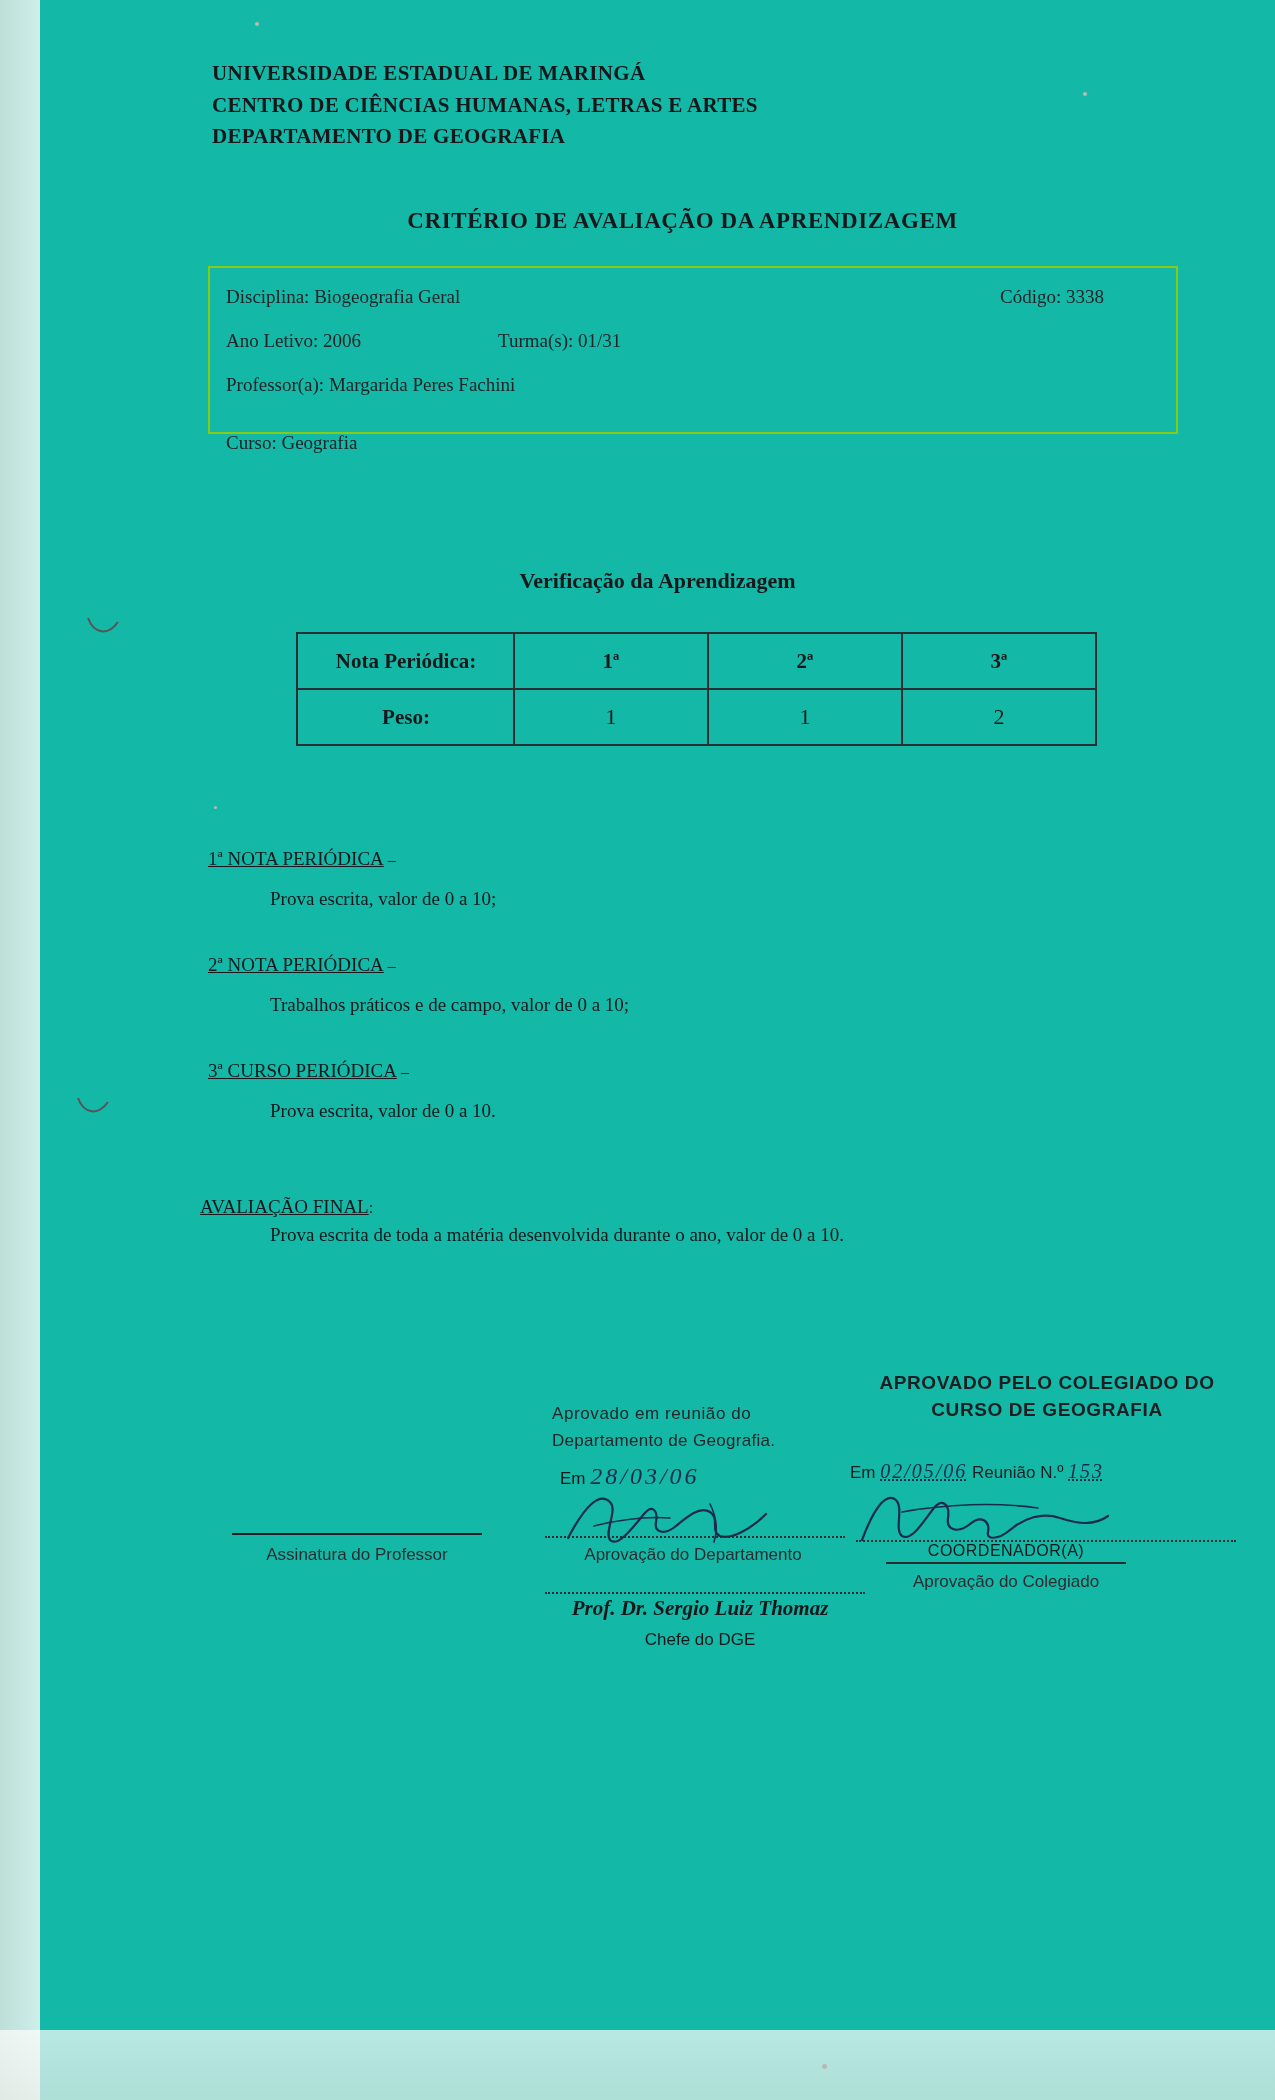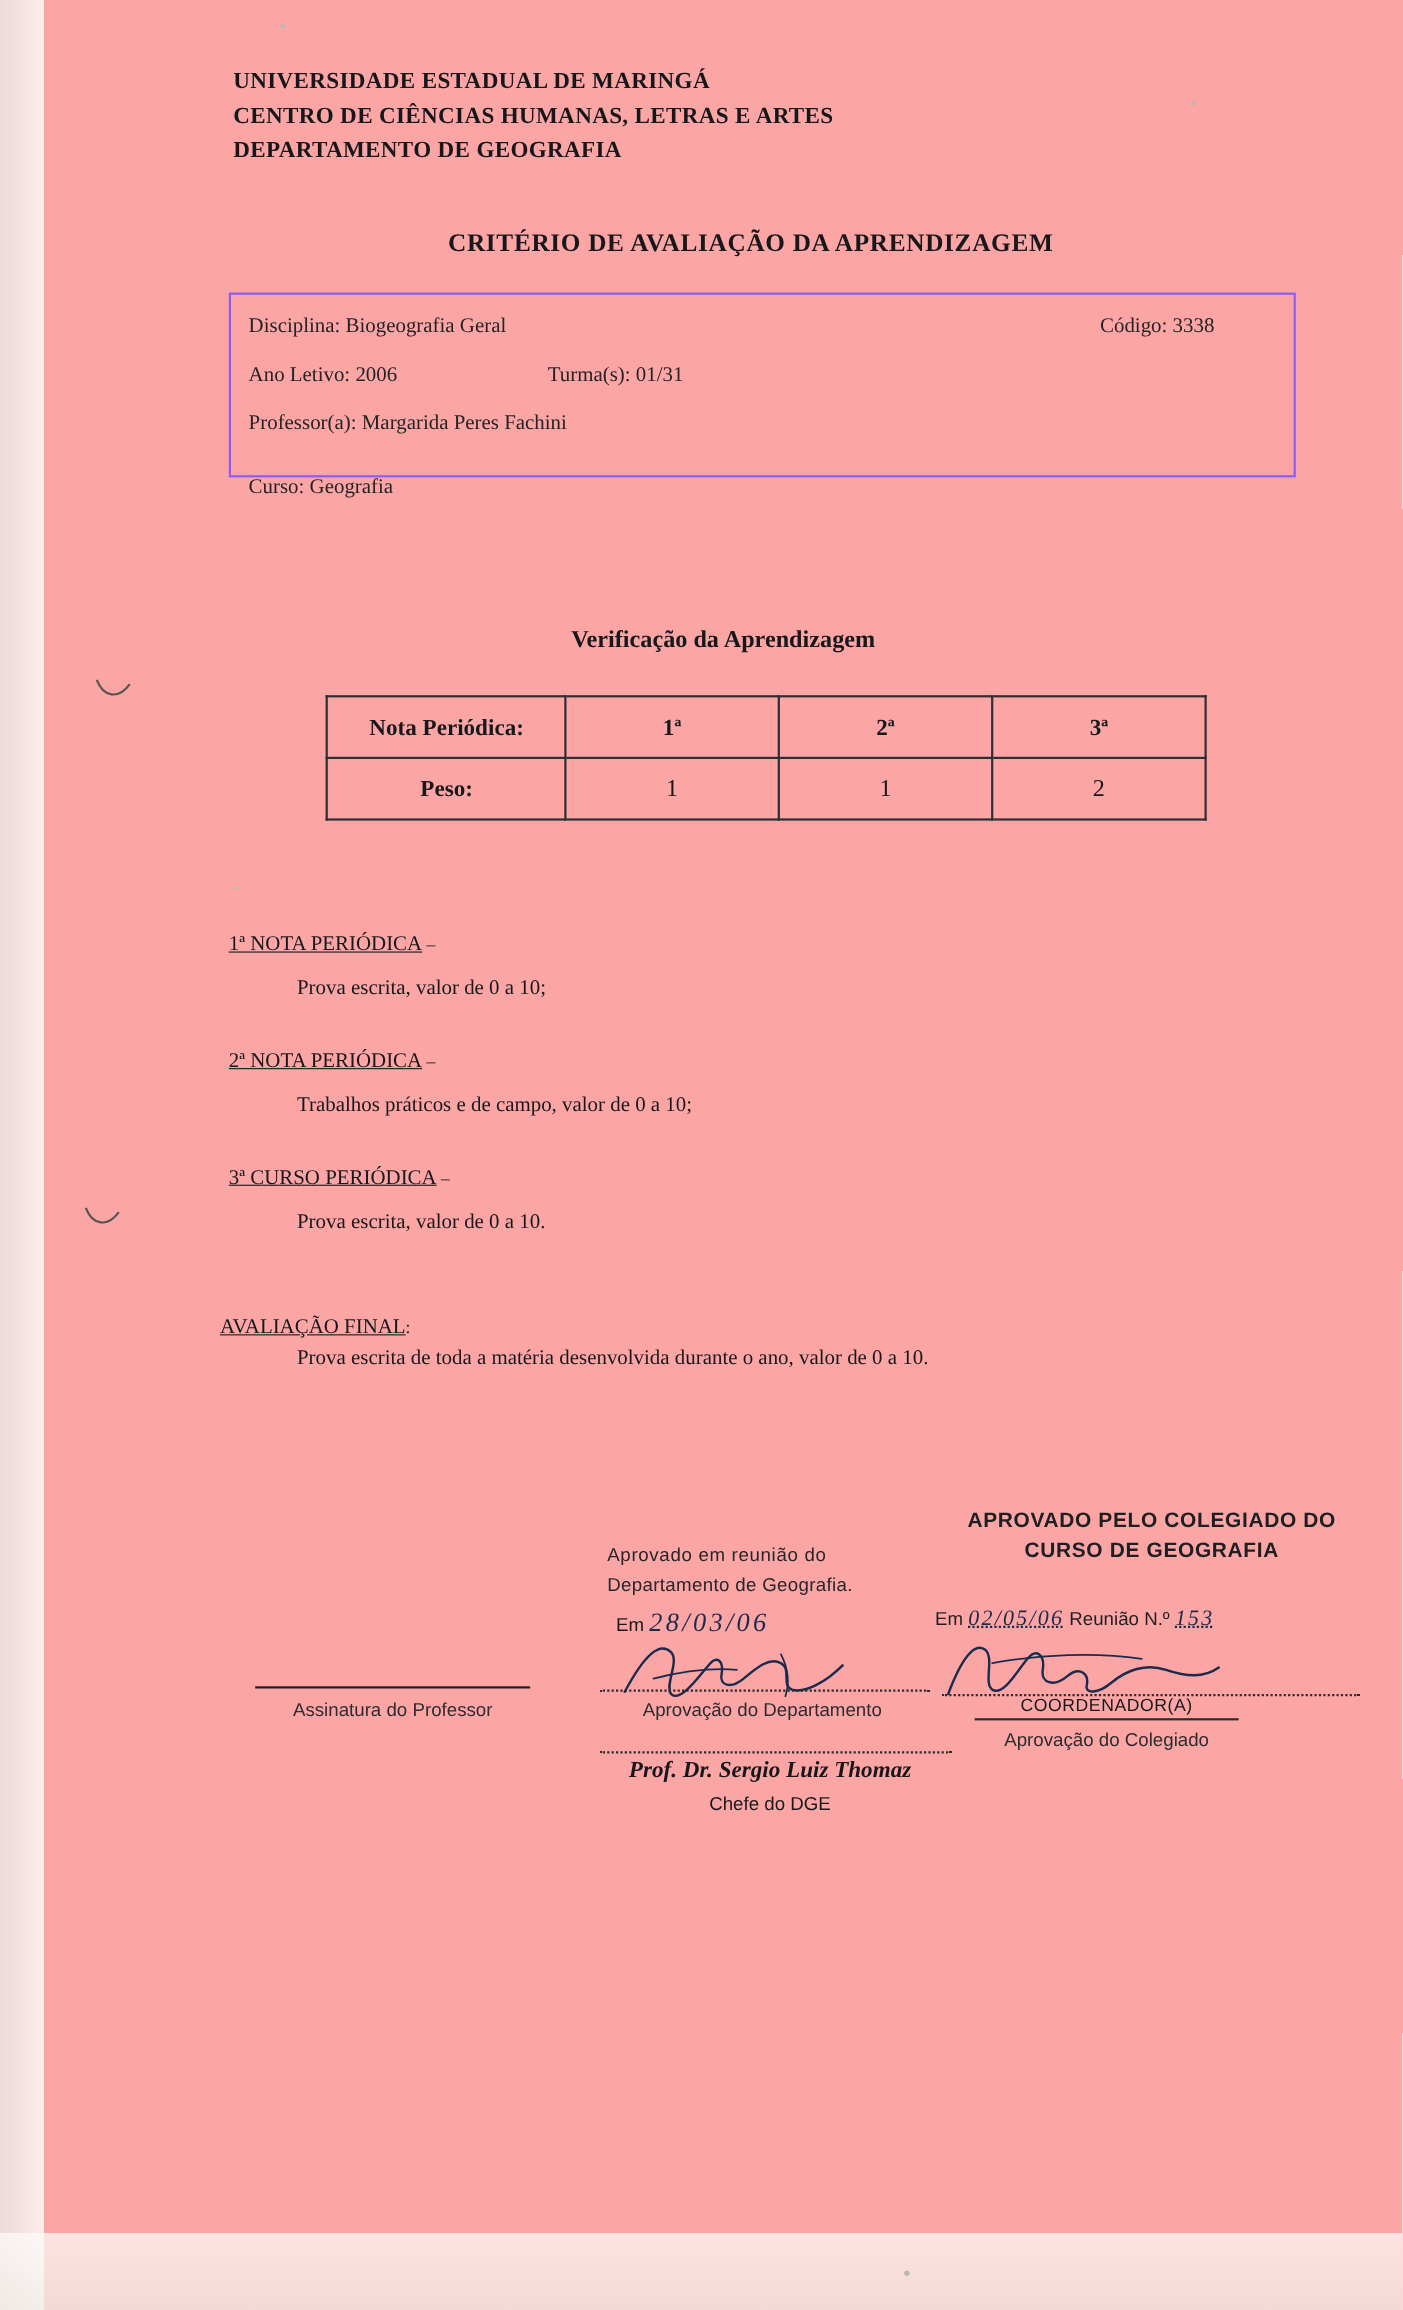--- a/index.html
+++ b/index.html
@@ -13,21 +13,21 @@
     position: relative;
     font-family: "Liberation Serif", serif;
     color: #16181c;
     overflow: hidden;
   }
   .page {
     position: absolute;
     top: 0; left: 0;
     width: 1275px;
     height: 2100px;
-    background: #fca5a5;
+    background: #14b8a6;
   }
   
   .scan-edge-left {
     position: absolute;
     top: 0; left: 0;
     width: 40px; height: 2100px;
     background: linear-gradient(to right, #e8e8e4, #fdfdfb);
     opacity: .8;
   }
   .scan-edge-bottom {
@@ -68,21 +68,21 @@
     letter-spacing: .6px;
   }
   .doc-title .inner { padding-left: 90px; }
 
   .info-box {
     position: absolute;
     left: 208px;
     top: 266px;
     width: 970px;
     height: 168px;
-    border: 2px solid #8b5cf6;
+    border: 2px solid #84cc16;
     box-sizing: border-box;
   }
   .info-box .row {
     position: absolute;
     font-size: 19px;
     color: #222428;
   }
   .r1 { left: 16px; top: 18px; }
   .r1b { right: 72px; top: 18px; }
   .r2 { left: 16px; top: 62px; }

